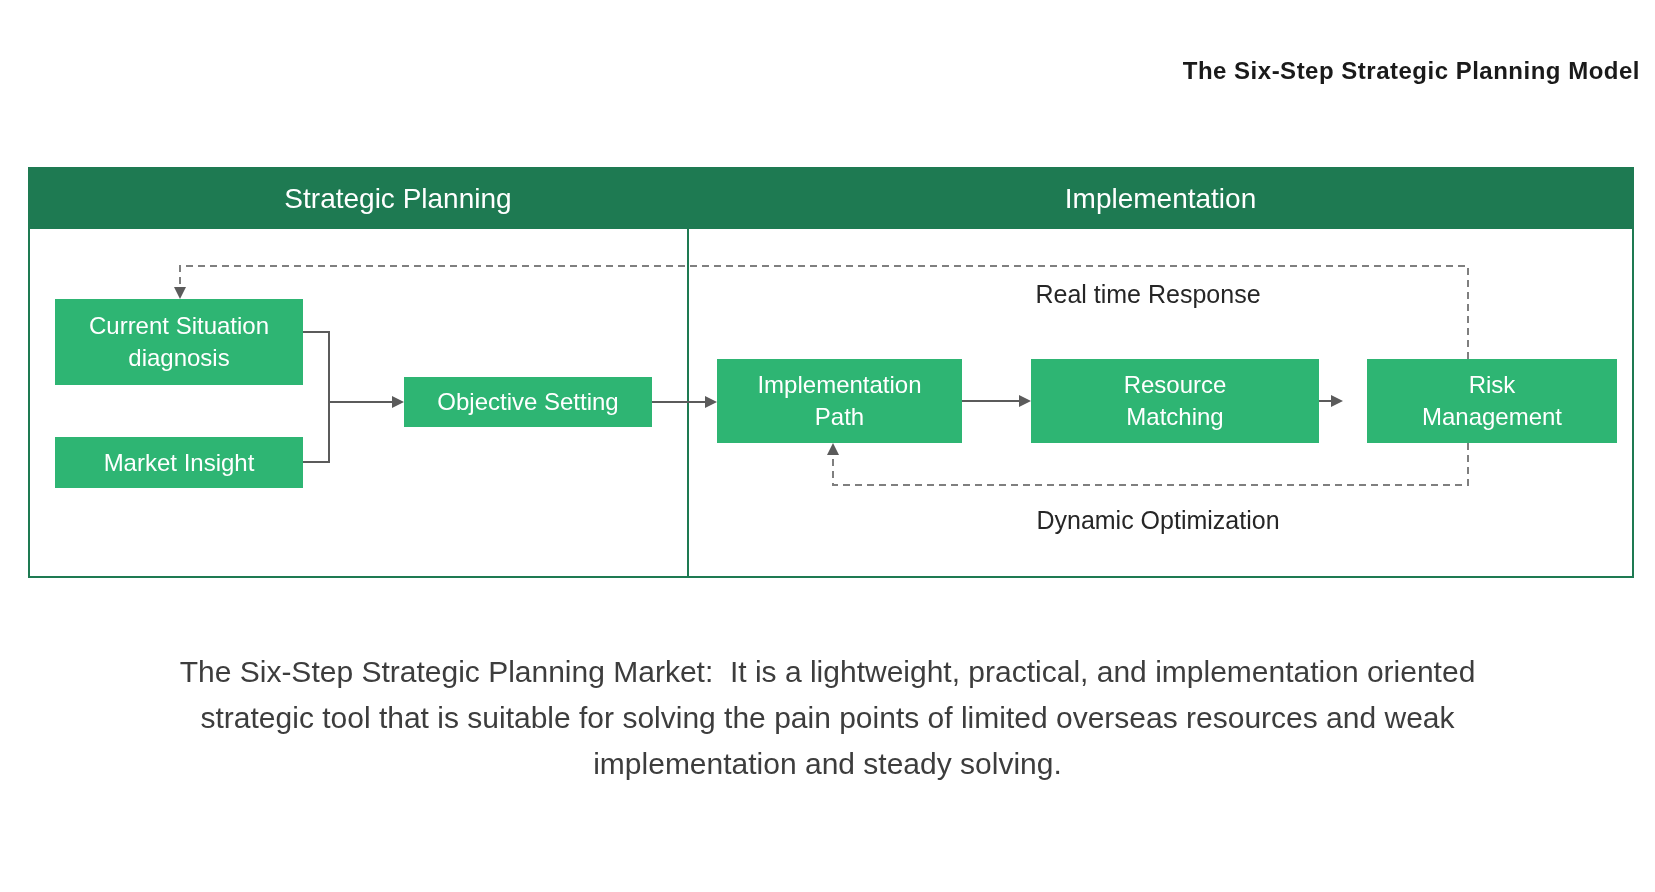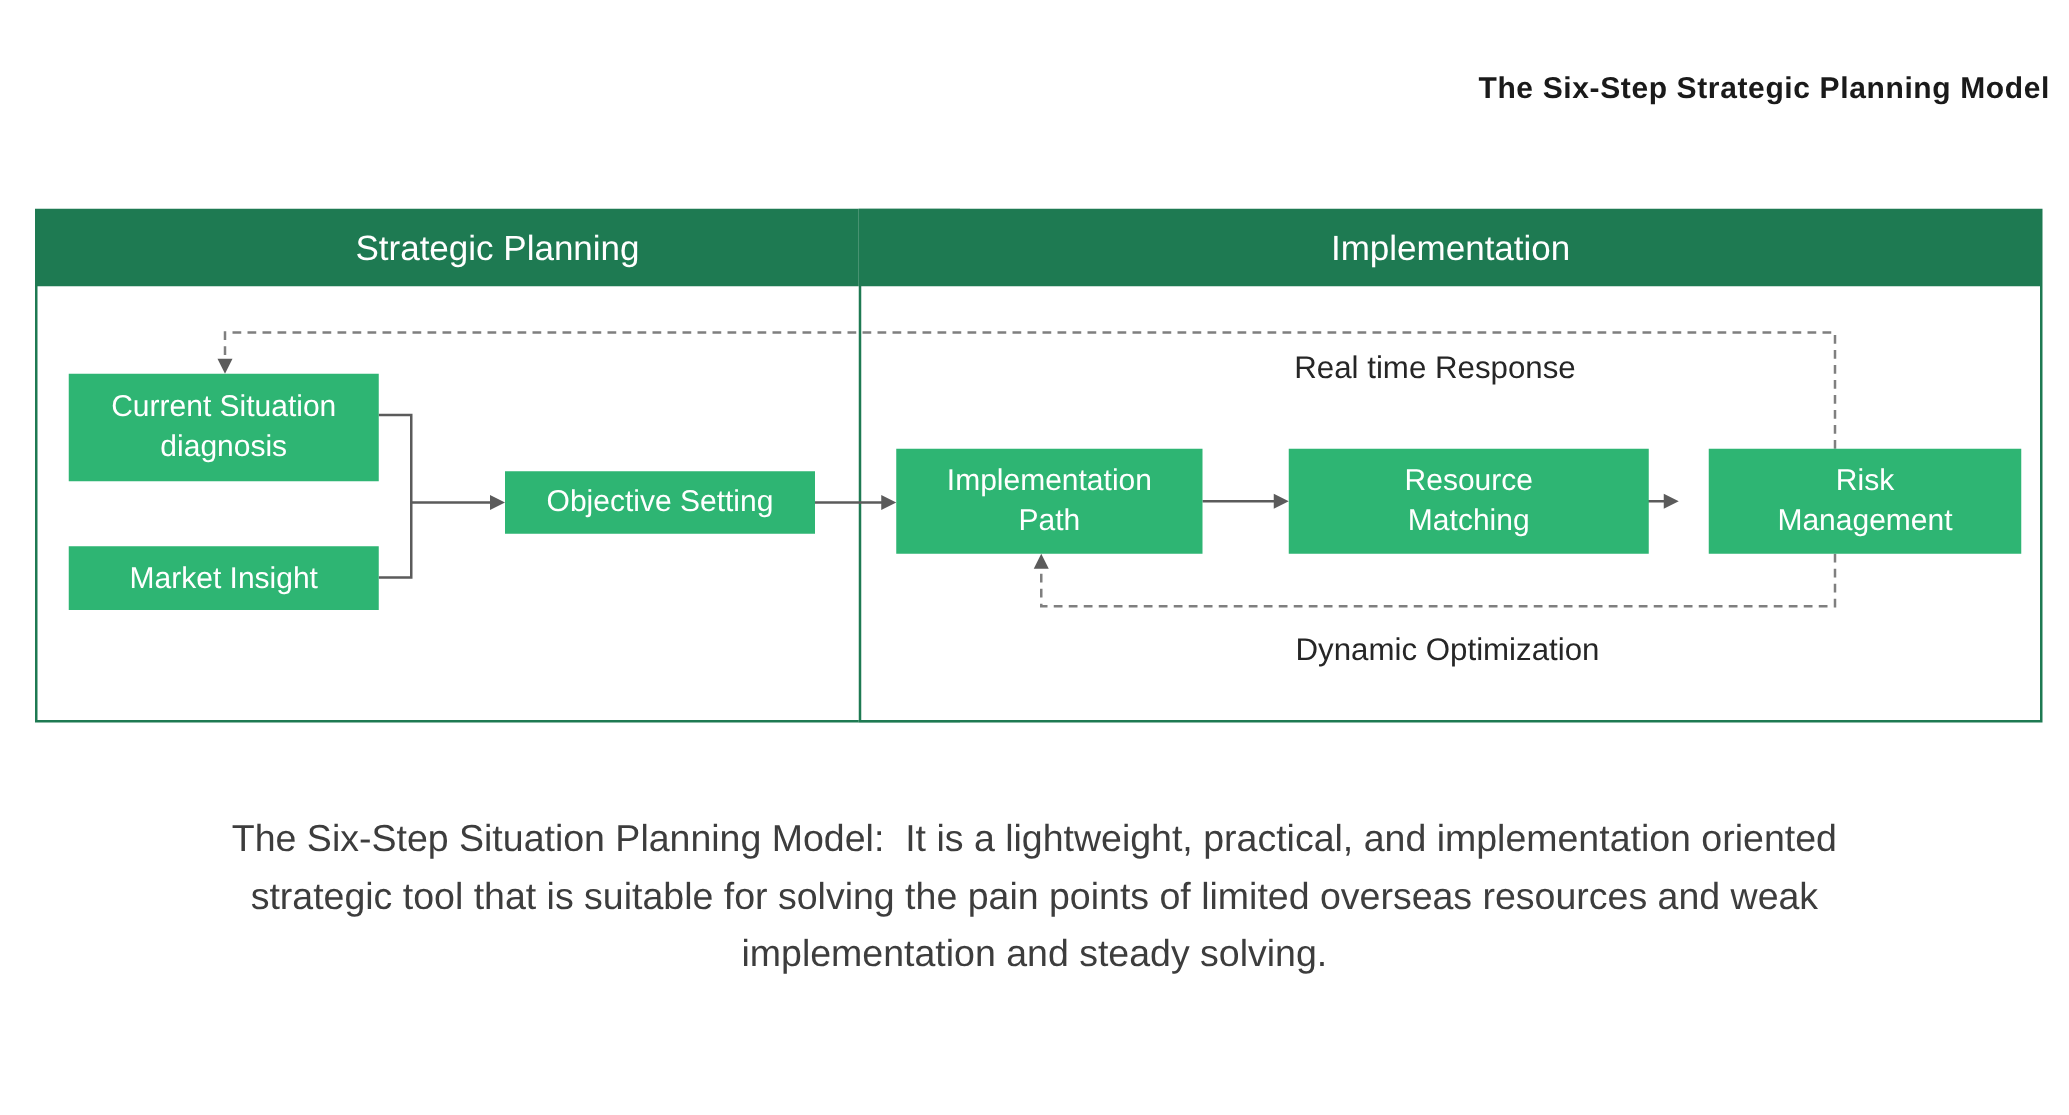--- a/index.html
+++ b/index.html
@@ -149,18 +149,18 @@
 Matching</div>
 
   <div class="node node-risk-management">Risk
 Management</div>
 
   <div class="edge-label label-real-time">Real time Response</div>
 
   <div class="edge-label label-dynamic-opt">Dynamic Optimization</div>
 
   <div class="caption">
-    <div class="caption-line">The Six-Step Situation Planning Model:  It is a lightweight, practical, and implementation oriented</div>
+    <div class="caption-line">The Six-Step Strategic Planning Market:  It is a lightweight, practical, and implementation oriented</div>
     <div class="caption-line">strategic tool that is suitable for solving the pain points of limited overseas resources and weak</div>
     <div class="caption-line">implementation and steady solving.</div>
   </div>
 
 </div>
 
 </body></html>

